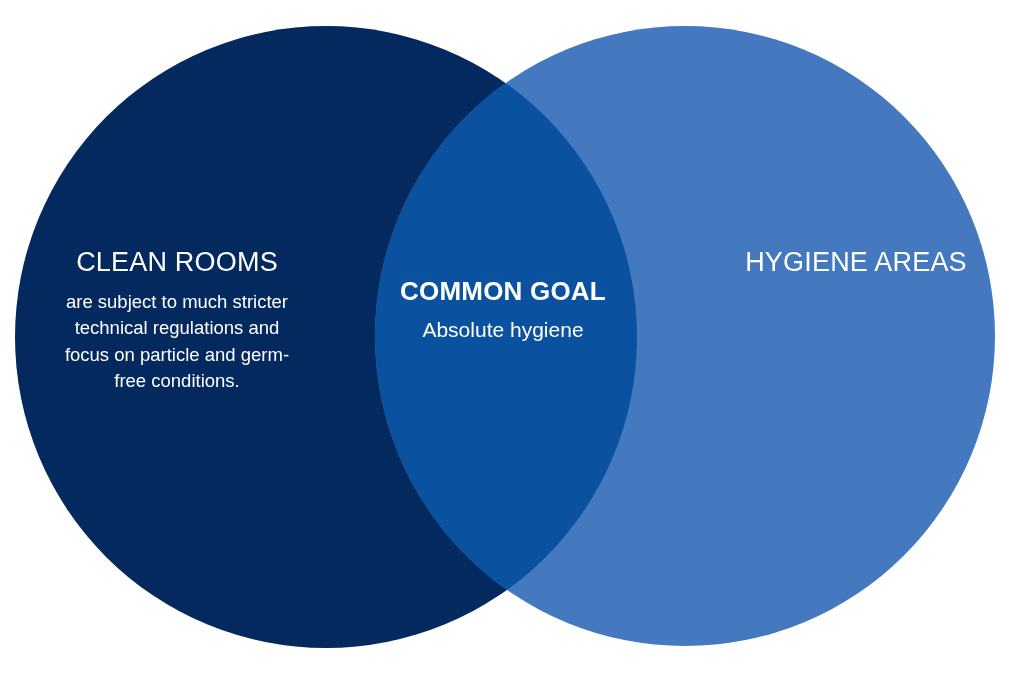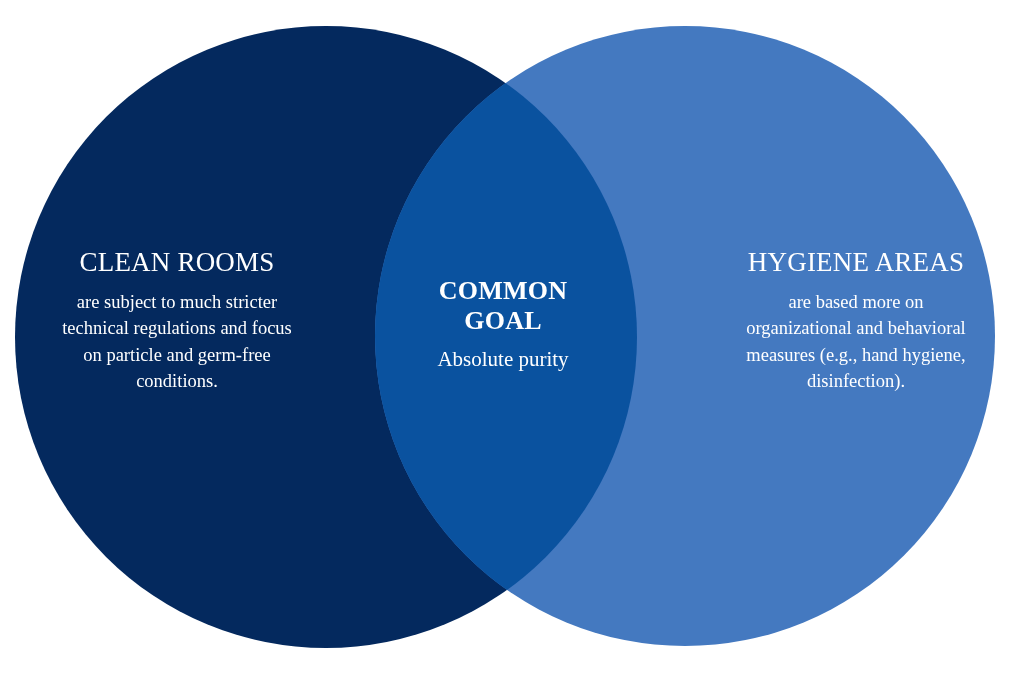--- a/index.html
+++ b/index.html
@@ -10,21 +10,20 @@
   }
   body {
     font-family: "Liberation Sans", sans-serif;
   }
   #venn-stage {
     position: relative;
     width: 1009px;
     height: 673px;
     background: #ffffff;
     overflow: hidden;
-    font-family: Liberation Serif, serif;
   }
   #venn-svg {
     position: absolute;
     left: 0;
     top: 0;
     width: 1009px;
     height: 673px;
     display: block;
   }
 
@@ -102,21 +101,20 @@
     </g>
   </svg>
 
   <div class="text-block" id="left-text" style="color: rgb(255, 255, 255);">
     <p class="heading">CLEAN ROOMS</p>
     <p class="body-text">are subject to much stricter technical regulations and focus on particle and germ-free conditions.</p>
   </div>
 
   <div class="text-block" id="center-text" style="color: rgb(255, 255, 255);">
     <p class="heading">COMMON GOAL</p>
-    <p class="body-text">Absolute purity</p>
+    <p class="body-text">Absolute hygiene</p>
   </div>
 
   <div class="text-block" id="right-text" style="color: rgb(255, 255, 255);">
     <p class="heading">HYGIENE AREAS</p>
-    <p class="body-text">are based more on organizational and behavioral measures (e.g., hand hygiene, disinfection).</p>
   </div>
 
 </div>
 
 </body></html>

